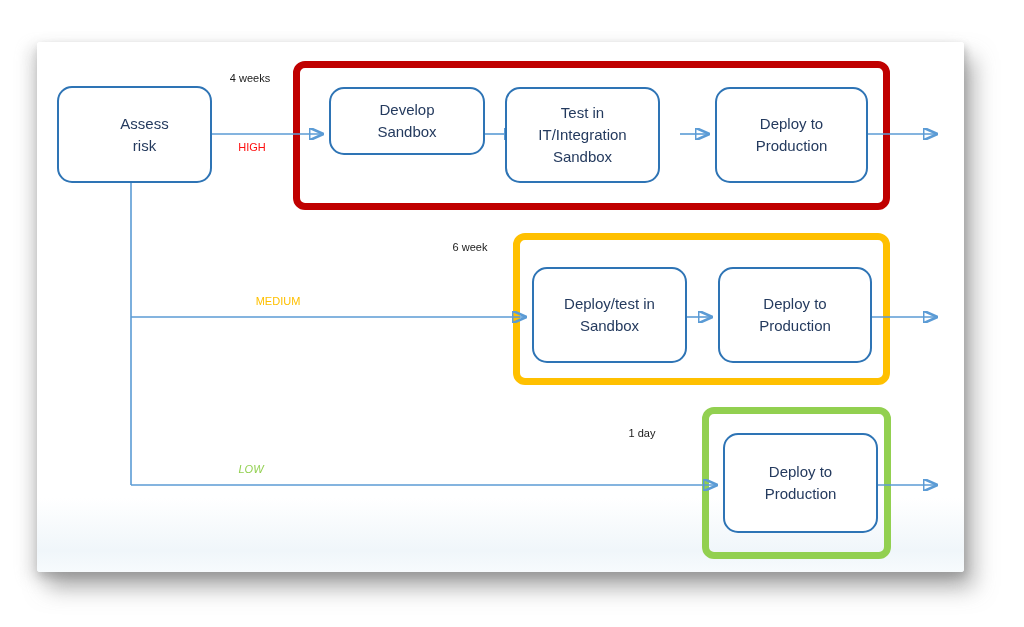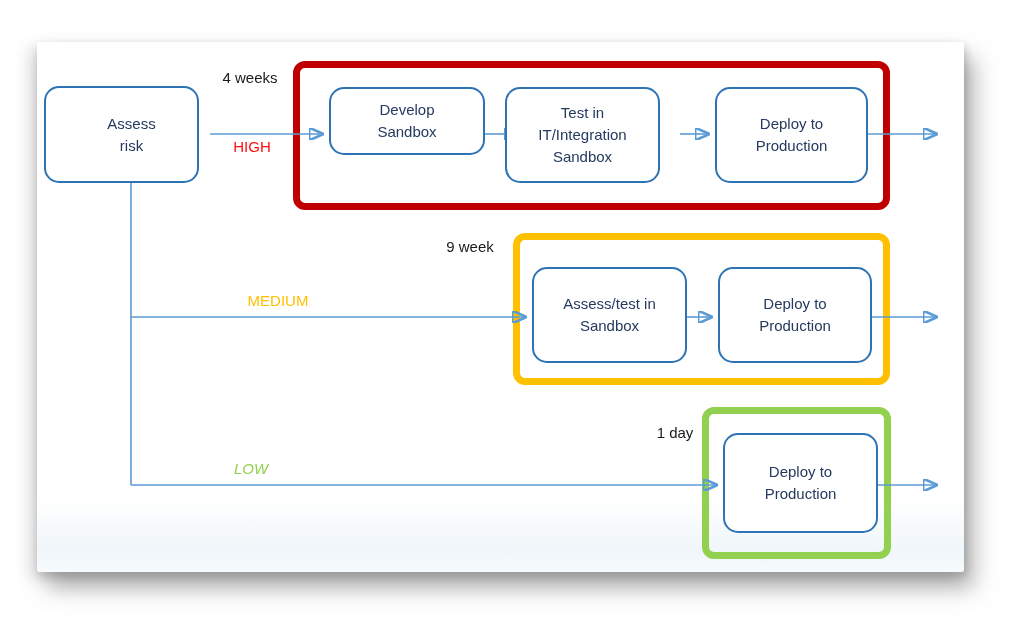--- a/index.html
+++ b/index.html
@@ -57,21 +57,21 @@
     line-height: 22px;
     text-align: center;
     white-space: pre-line;
     display: flex;
     align-items: center;
     justify-content: center;
   }
   .lbl {
     position: absolute;
     transform: translateX(-50%);
-    font-size: 15px;
+    font-size: 11px;
     line-height: 16px;
     white-space: nowrap;
   }
   .lbl-duration { color: #1a1a1a; }
   .lbl-risk-high   { color: #fe0e0e; }
   .lbl-risk-medium { color: #ffc000; }
   .lbl-risk-low    { color: #92d050; }
 </style>
 </head>
 <body>
@@ -93,40 +93,40 @@
     <path d="M448,92 H480" marker-end="url(#ah)"></path>
     <path d="M643,92 H671" marker-end="url(#ah)"></path>
     <path d="M831,92 H899" marker-end="url(#ah)"></path>
     <path d="M94,275 H488" marker-end="url(#ah)"></path>
     <path d="M650,275 H674" marker-end="url(#ah)"></path>
     <path d="M835,275 H899" marker-end="url(#ah)"></path>
     <path d="M94,443 H679" marker-end="url(#ah)"></path>
     <path d="M841,443 H899" marker-end="url(#ah)"></path>
   </svg>
 
-  <div class="node" style="left:7px;  top:44px;  width:155px; height:97px;padding-left:20px;">Assess
+  <div class="node" style="left:20px;  top:44px;  width:155px; height:97px;padding-left:20px;">Assess
 risk</div>
 
   <div class="node" style="left:292px; top:45px;  width:156px; height:68px;">Develop
 Sandbox</div>
   <div class="node" style="left:468px; top:45px;  width:155px; height:96px;">Test in
 IT/Integration
 Sandbox</div>
   <div class="node" style="left:678px; top:45px;  width:153px; height:96px;">Deploy to
 Production</div>
 
-  <div class="node" style="left:495px; top:225px; width:155px; height:96px;">Assess/test in
+  <div class="node" style="left:495px; top:225px; width:155px; height:96px;">Deploy/test in
 Sandbox</div>
   <div class="node" style="left:681px; top:225px; width:154px; height:96px;">Deploy to
 Production</div>
 
   <div class="node" style="left:686px; top:391px; width:155px; height:100px;">Deploy to
 Production</div>
 
   <div class="lbl lbl-duration" style="left:213px; top:28px;">4 weeks</div>
-  <div class="lbl lbl-duration" style="left:433px; top:197px;">9 week</div>
-  <div class="lbl lbl-duration" style="left:638px; top:383px;">1 day</div>
+  <div class="lbl lbl-duration" style="left:433px; top:197px;">6 week</div>
+  <div class="lbl lbl-duration" style="left:605px; top:383px;">1 day</div>
 
   <div class="lbl lbl-risk-high" style="left:215px; top:70px;margin-top:27px;">HIGH</div>
   <div class="lbl lbl-risk-medium" style="left:241px; top:251px;">MEDIUM</div>
   <div class="lbl lbl-risk-low" style="left:214px; top:419px;font-style:italic;">LOW</div>
 
 </div>
 
 </body></html>

